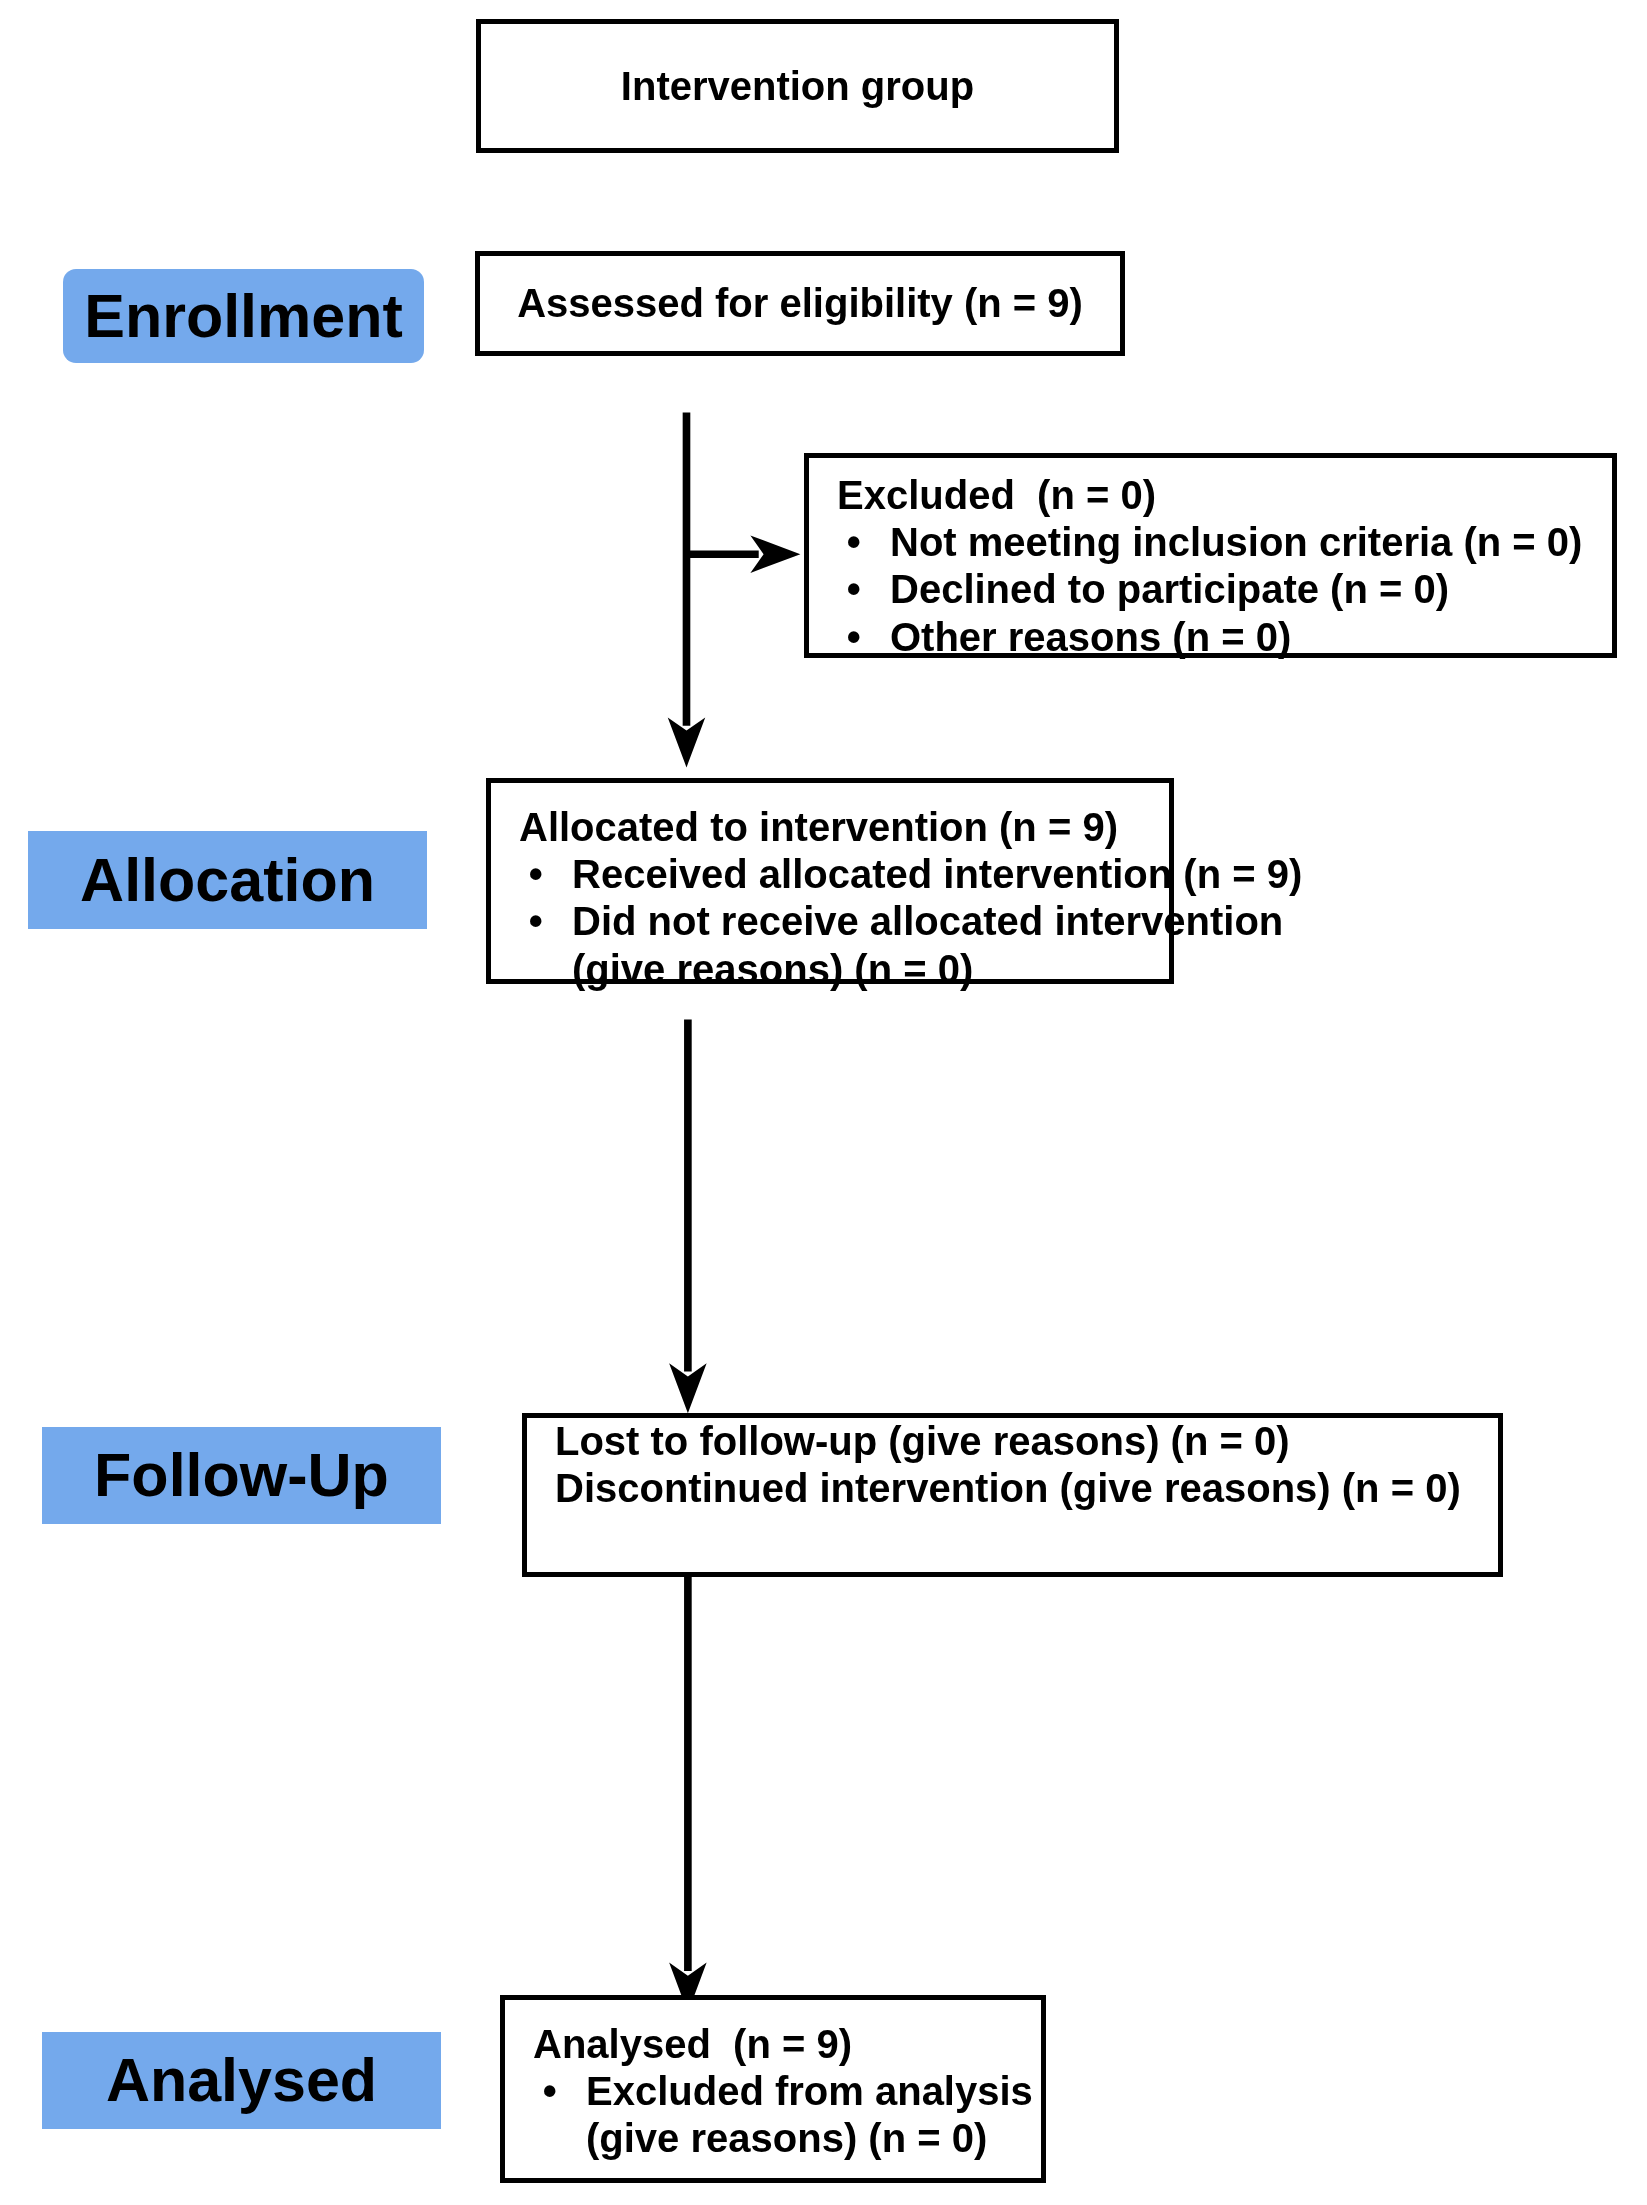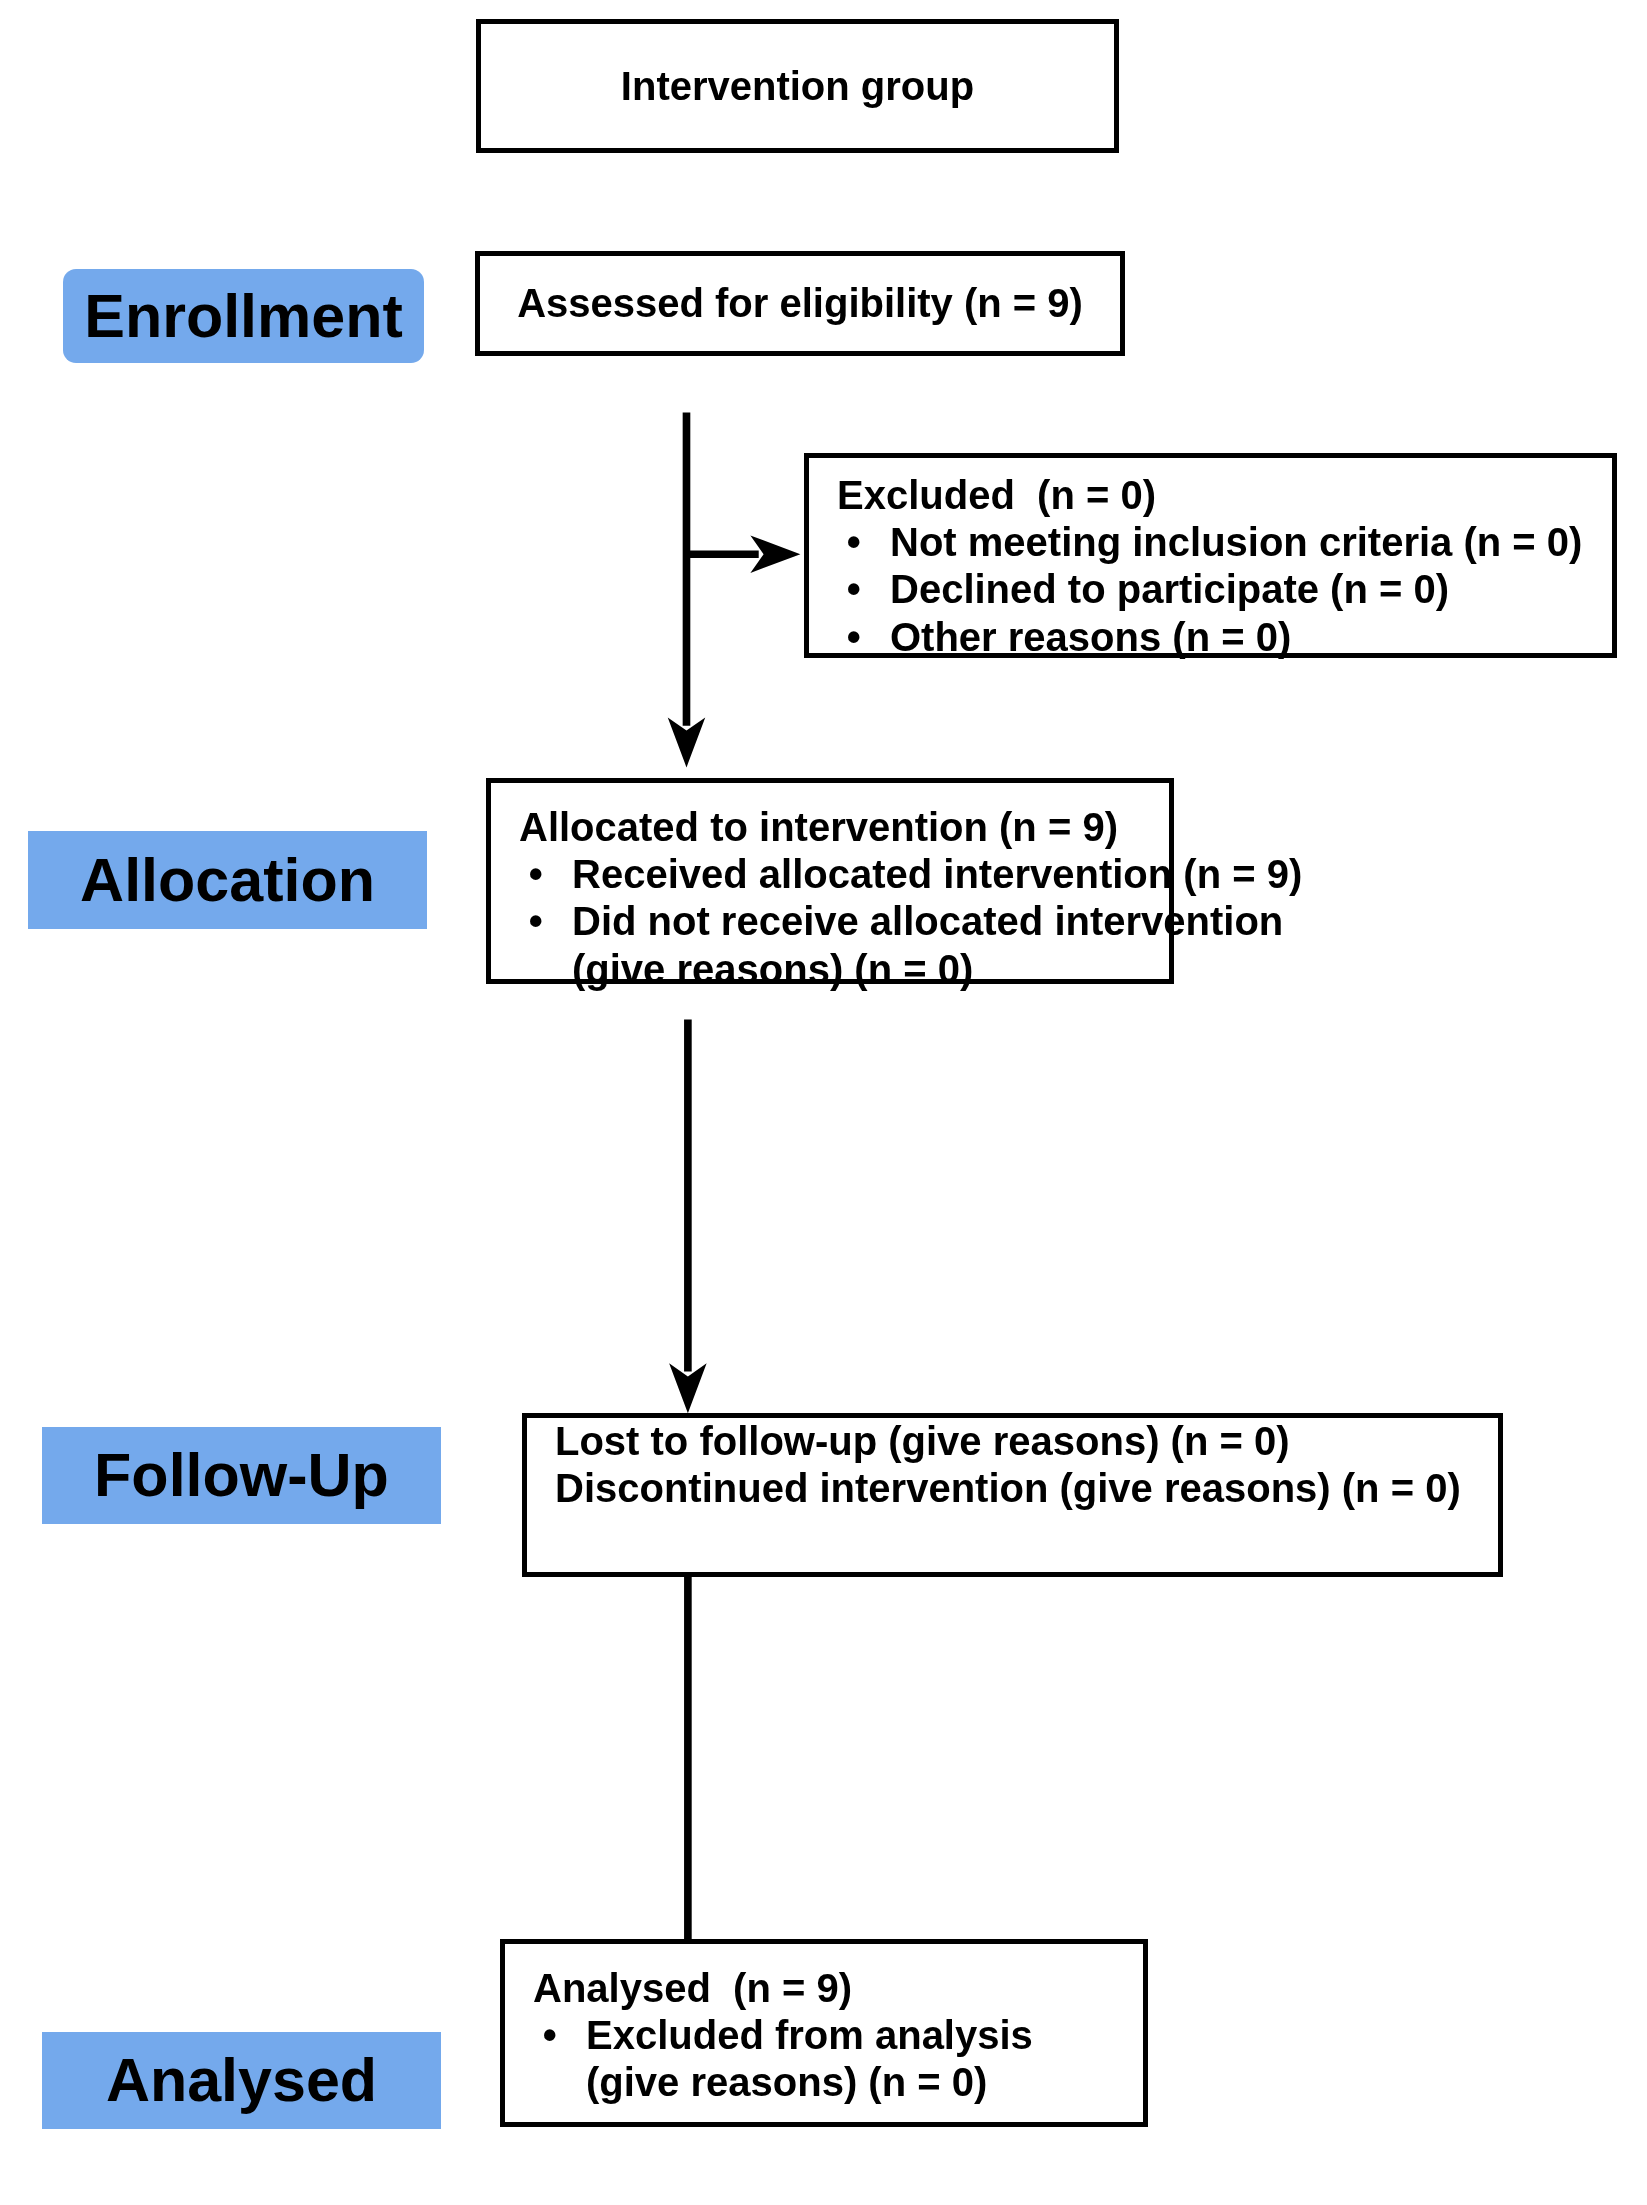--- a/index.html
+++ b/index.html
@@ -166,21 +166,21 @@
     <div style="padding:0 7px 0 28px;">
       <div class="box-text">Lost to follow-up (give reasons) (n = 0)</div>
       <div class="box-text">Discontinued intervention (give reasons) (n = 0)</div>
     </div>
   </div>
 
   <div class="stage-label" style="left:42px; top:2032px; width:399px; height:97px;">
     <span>Analysed</span>
   </div>
 
-  <div class="flow-box left" style="left:500px; top:1939px; width:648px; height:188px;">
+  <div class="flow-box left" style="left:500px; top:1995px; width:546px; height:188px;">
     <div class="pad-block roomy">
       <div class="box-text">Analysed  (n = 9)</div>
       <div class="bullet-row">
         <span class="bullet-glyph">•</span>
         <span class="box-text bullet-text">Excluded from analysis
 (give reasons) (n = 0)</span>
       </div>
     </div>
   </div>
 

